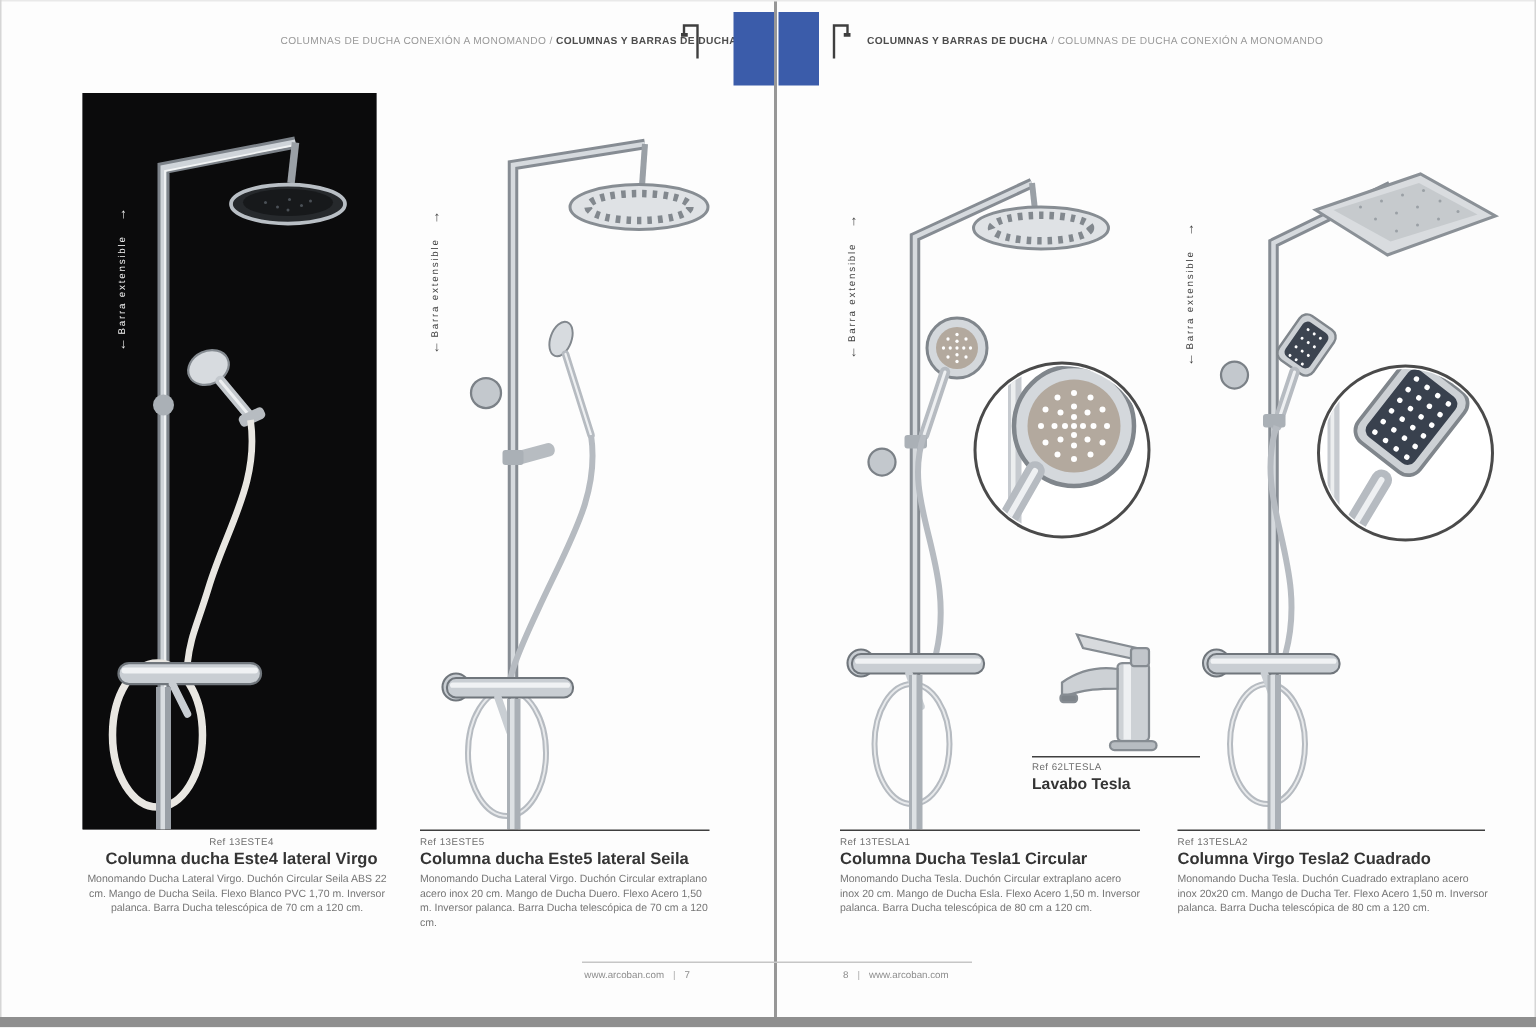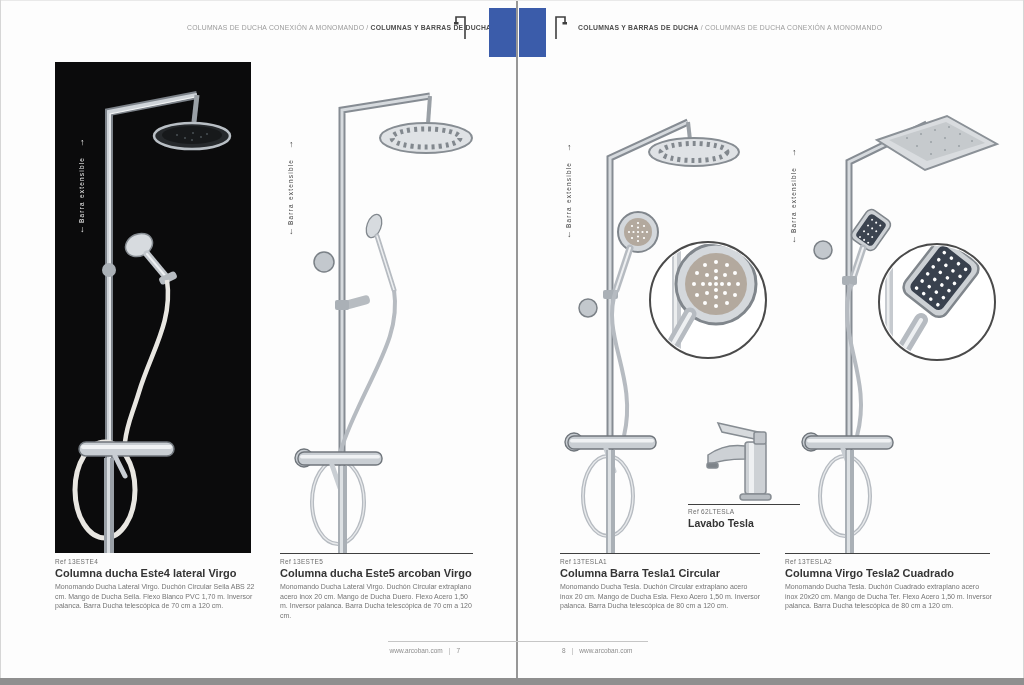--- a/index.html
+++ b/index.html
@@ -96,21 +96,21 @@
       </g>
       <rect x="49" y="396" width="10" height="95" fill="#9aa0a7"></rect>
       <rect x="52" y="396" width="3" height="95" fill="#d9dde1"></rect>
     </svg>
     <div class="barra light" style="left:24px;top:76px;">
       <span class="arr">↑</span>
       <span class="vtext">Barra extensible</span>
       <span class="arr">↓</span>
     </div>
   </div>
-  <div class="pinfo" style="left:55px;top:558px;width:212px;">
+  <div class="pinfo" style="left:55px;top:558px;width:212px;text-align:center;">
     <div class="ref">Ref 13ESTE4</div>
     <div class="ptitle">Columna ducha Este4 lateral Virgo</div>
     <p class="pdesc" style="width:206px;">Monomando Ducha Lateral Virgo. Duchón Circular Seila ABS 22 cm. Mango de Ducha Seila. Flexo Blanco PVC 1,70 m. Inversor palanca. Barra Ducha telescópica de 70 cm a 120 cm.</p>
   </div>
 
   <div class="drawing" style="left:280px;top:78px;width:195px;height:475px;">
     <svg width="195" height="475" viewBox="0 0 195 475">
       <path d="M62,475 L62,32 L150,18" fill="none" stroke="#868c93" stroke-width="7"></path>
       <path d="M62,475 L62,32 L150,18" fill="none" stroke="#d6dade" stroke-width="3"></path>
       <path d="M150,18 L148,46" stroke="#9aa0a6" stroke-width="4" fill="none"></path>
@@ -138,21 +138,21 @@
     </svg>
     <div class="barra dark" style="left:8px;top:62px;">
       <span class="arr">↑</span>
       <span class="vtext">Barra extensible</span>
       <span class="arr">↓</span>
     </div>
   </div>
   <div class="pinfo" style="left:280px;top:553px;width:200px;">
     <div class="toprule" style="width:193px;"></div>
     <div class="ref">Ref 13ESTE5</div>
-    <div class="ptitle">Columna ducha Este5 arcoban Virgo</div>
+    <div class="ptitle">Columna ducha Este5 lateral Seila</div>
     <p class="pdesc" style="width:196px;">Monomando Ducha Lateral Virgo. Duchón Circular extraplano acero inox 20 cm. Mango de Ducha Duero. Flexo Acero 1,50 m. Inversor palanca. Barra Ducha telescópica de 70 cm a 120 cm.</p>
   </div>
 
   <div class="footer f-left">
     <span>www.arcoban.com</span><span class="fsep">|</span><span>7</span>
   </div>
   <div class="footer-rule"></div>
 
   <div class="drawing" style="left:558px;top:108px;width:212px;height:445px;">
     <svg width="212" height="445" viewBox="0 0 212 445">
@@ -240,21 +240,21 @@
     </svg>
     <div class="barra dark" style="left:8px;top:35px;">
       <span class="arr">↑</span>
       <span class="vtext">Barra extensible</span>
       <span class="arr">↓</span>
     </div>
   </div>
   <div class="pinfo" style="left:560px;top:553px;width:208px;">
     <div class="toprule" style="width:200px;"></div>
     <div class="ref">Ref 13TESLA1</div>
-    <div class="ptitle">Columna Barra Tesla1 Circular</div>
+    <div class="ptitle">Columna Ducha Tesla1 Circular</div>
     <p class="pdesc" style="width:202px;">Monomando Ducha Tesla. Duchón Circular extraplano acero inox 20 cm. Mango de Ducha Esla. Flexo Acero 1,50 m. Inversor palanca. Barra Ducha telescópica de 80 cm a 120 cm.</p>
   </div>
 
   <div class="drawing" style="left:688px;top:408px;width:110px;height:95px;">
     <svg width="110" height="95" viewBox="0 0 110 95">
       <g stroke="#868c92" stroke-width="1.5">
         <rect x="57" y="34" width="21" height="52" rx="3" fill="#cdd1d5"></rect>
         <rect x="61" y="35" width="5" height="50" fill="#eef0f2" stroke="none"></rect>
         <path d="M57,38 C42,36 30,40 20,47 L20,57 C34,51 48,51 57,51 Z" fill="#cdd1d5"></path>
         <rect x="19" y="55" width="11" height="5" rx="2" fill="#7e848a"></rect>

